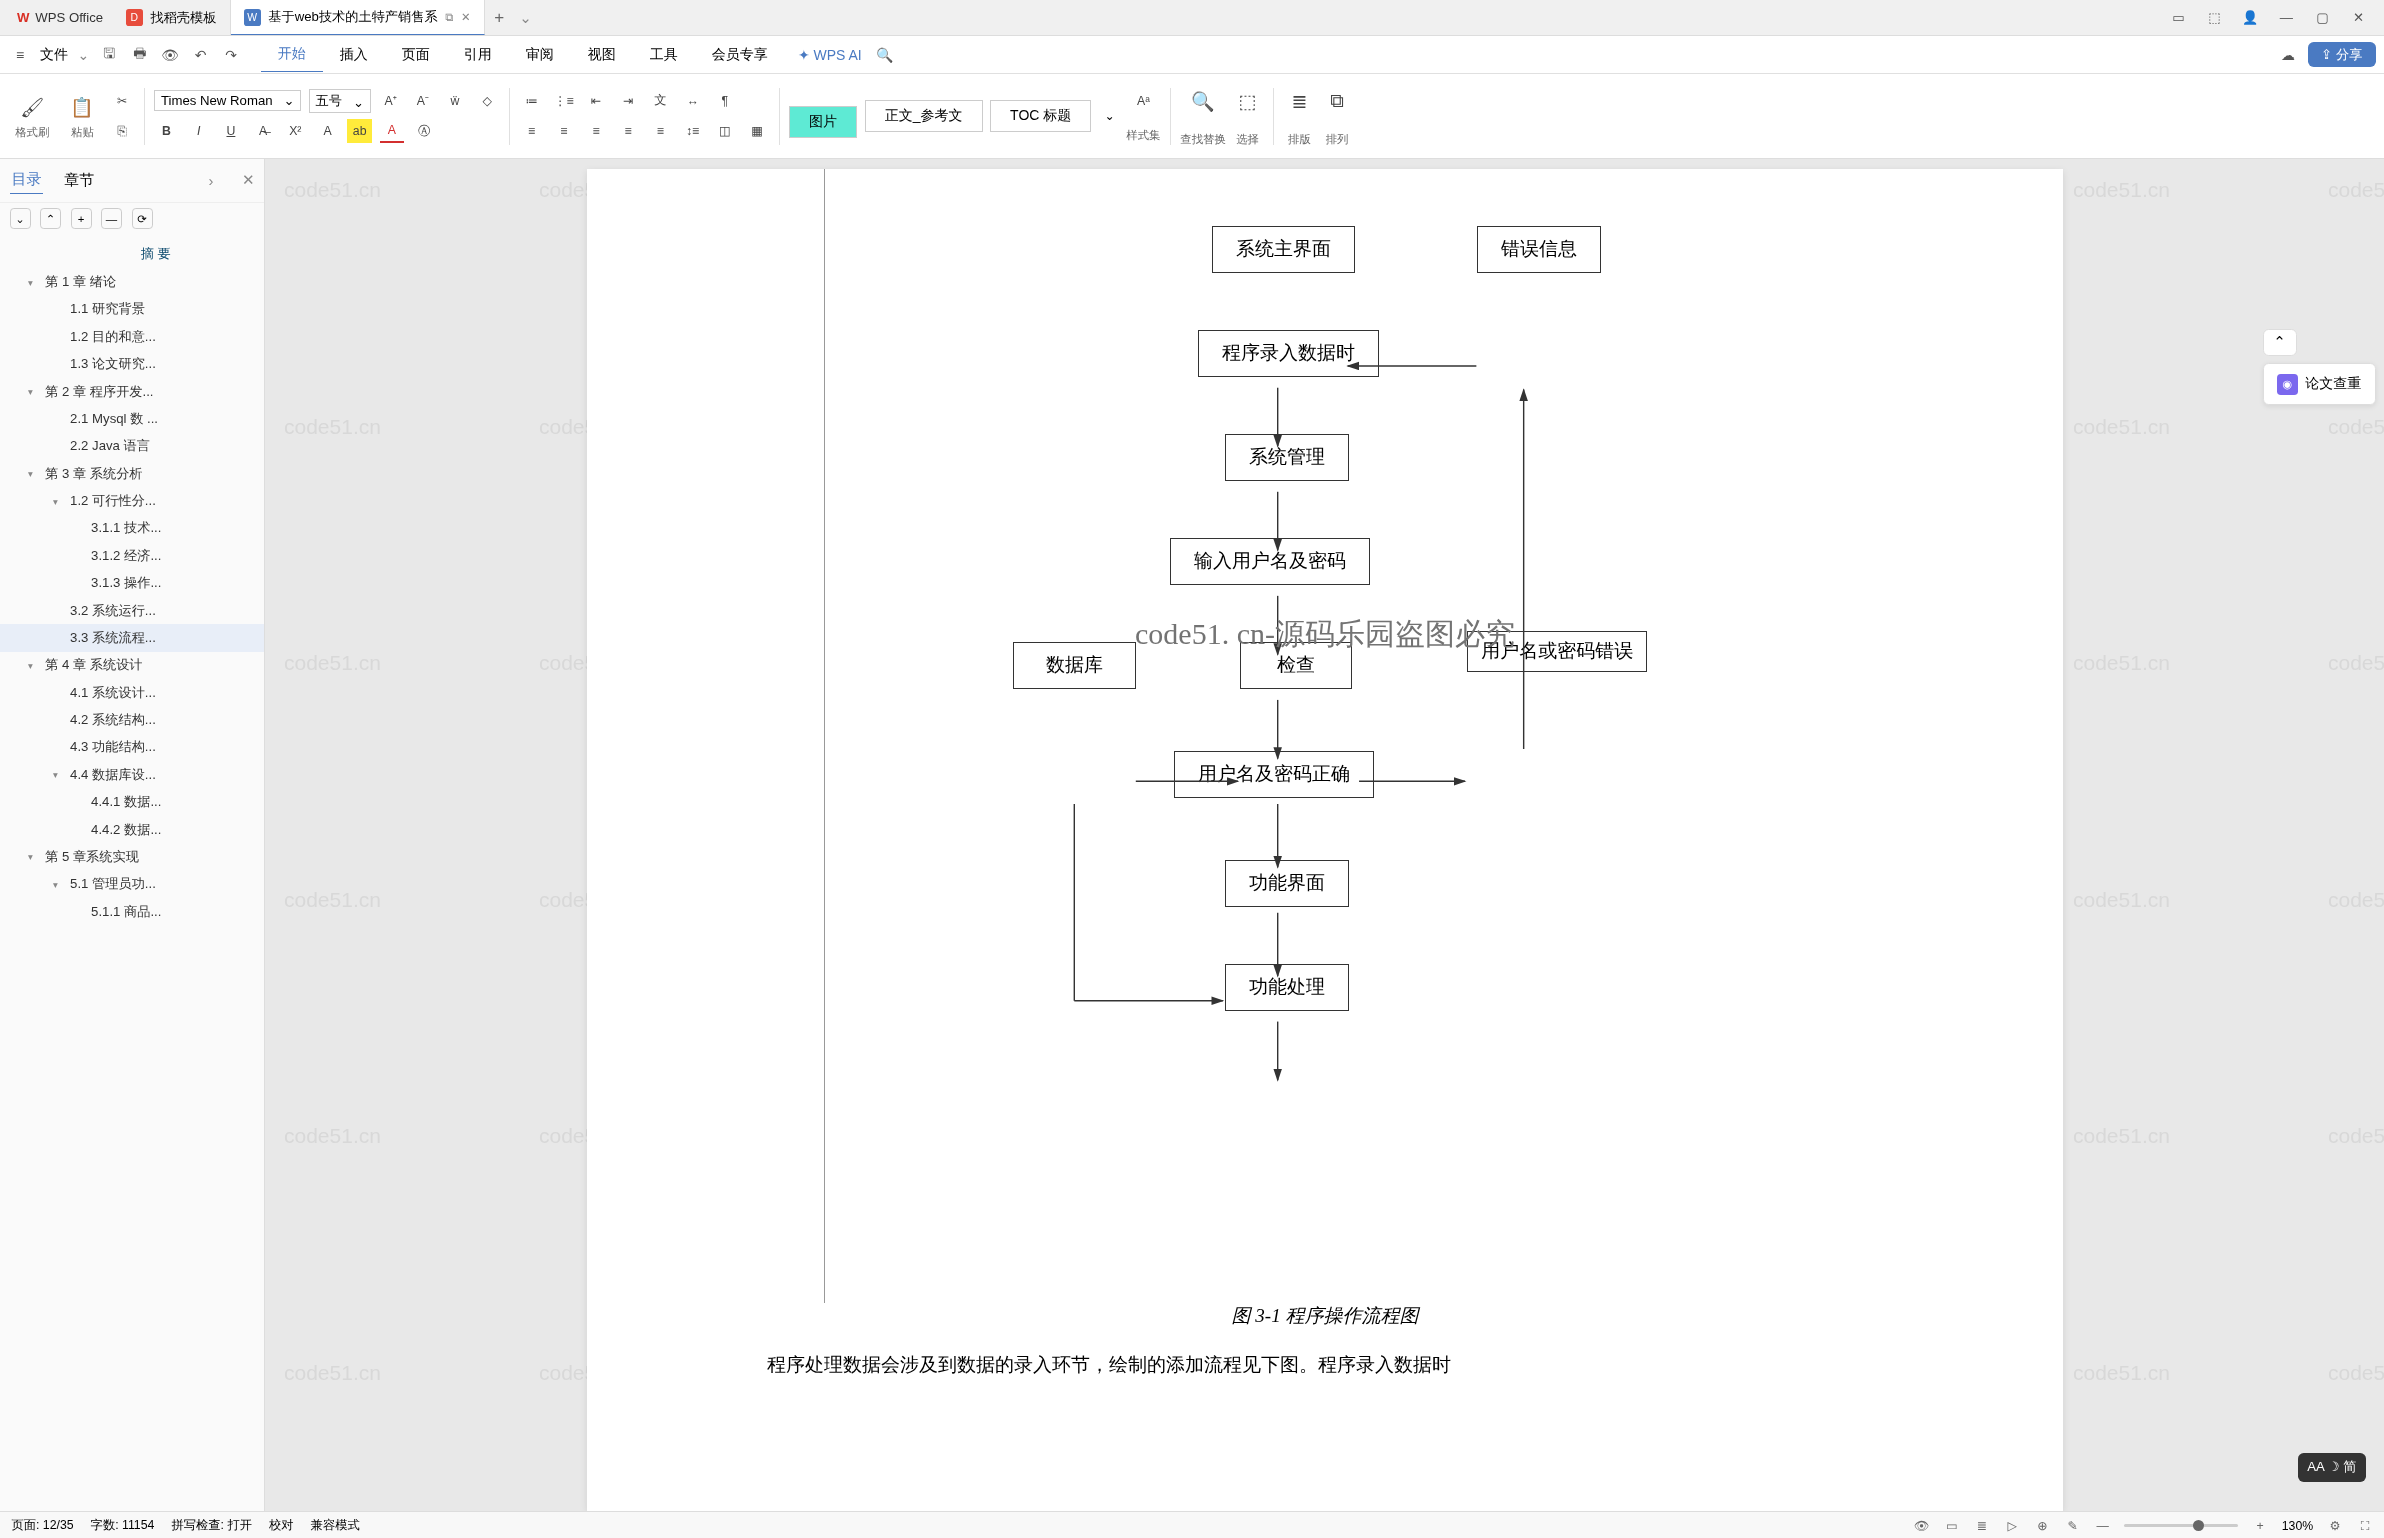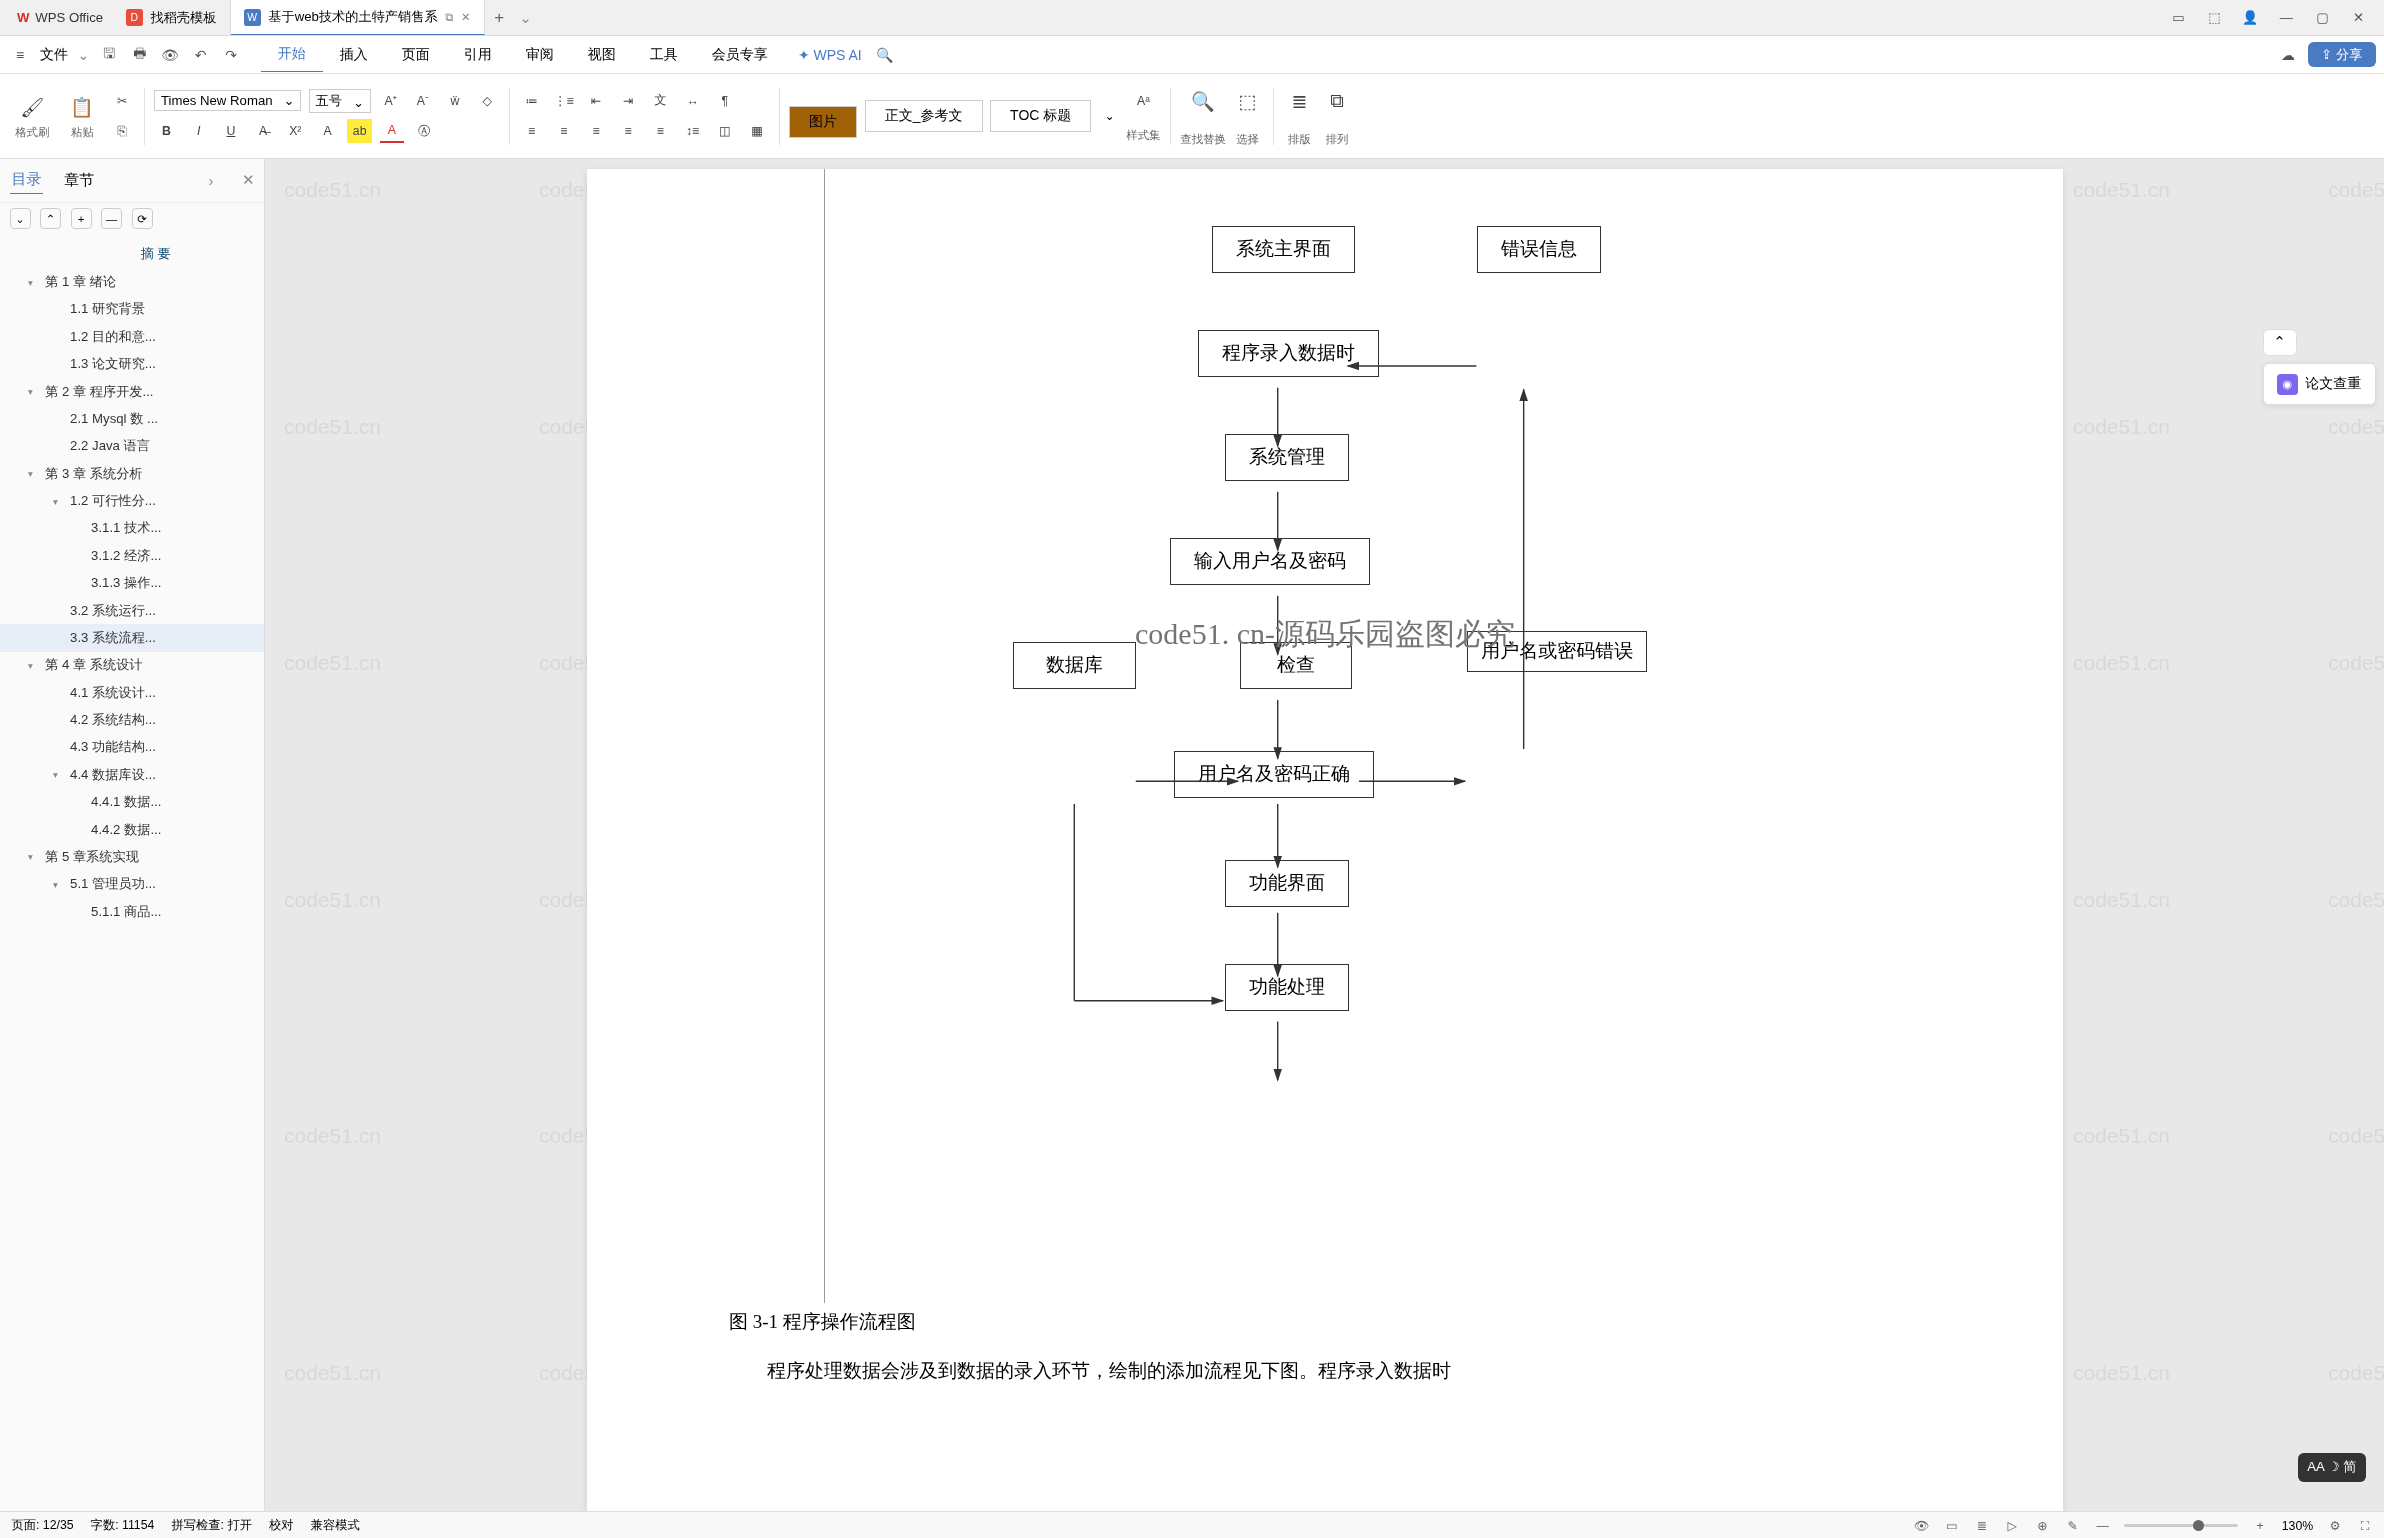--- a/index.html
+++ b/index.html
@@ -30,21 +30,21 @@
 
 .ribbon { height: 85px; background: #fff; display: flex; align-items: center; padding: 3.8px 9.5px; border-bottom: 0.9px solid #ddd; gap: 5.7px; font-size: 12.3px; }
 .ribbon-group { display: flex; flex-direction: column; align-items: center; gap: 1.9px; padding: 0 5.7px; }
 .ribbon-row { display: flex; align-items: center; gap: 7.6px; }
 .rg-label { font-size: 11.4px; color: #666; }
 .rg-icon { width: 24.6px; height: 24.6px; display: flex; align-items: center; justify-content: center; color: #444; }
 .rg-big { width: 32px; height: 32px; font-size: 19px; }
 .divider { width: 0.9px; height: 57px; background: #e0e0e0; margin: 0 3.8px; }
 .font-select { display: flex; align-items: flex-end; border: 0.9px solid #ccc; padding: 1.9px 5.7px; font-size: 13.2px; gap: 11px; }
 .style-box { border: 0.9px solid #ccc; padding: 5.7px 19px; font-size: 14px; }
-.style-box.sel { background: #a16207; margin-top: 12px; }
+.style-box.sel { background: #5eead4; margin-top: 12px; }
 .combo-col { display: flex; flex-direction: column; gap: 15px; align-items: center; }
 
 
 .main { display: flex; height: calc(100% - 36px - 38px - 85px - 28px); position: relative; }
 
 
 .outline { width: 265px; background: #fafafa; border-right: 0.9px solid #ddd; display: flex; flex-direction: column; }
 .outline-tabs { display: flex; align-items: center; padding: 7.6px 9.5px; gap: 19px; font-size: 15px; border-bottom: 0.9px solid #eee; }
 .ot-tab { padding: 3.8px 1.9px; }
 .ot-tab.active { color: #4a7ac2; border-bottom: 1.9px solid #4a7ac2; font-weight: 500; }
@@ -63,21 +63,21 @@
 .doc-area { flex: 1; background: #e8e8e8; display: flex; justify-content: center; overflow: auto; position: relative; }
 .page { width: 1476px; background: #fff; margin-top: 9.5px; box-shadow: 0 1.9px 7.6px rgba(0,0,0,0.1); position: relative; min-height: 1325px; padding: 19px 142px; }
 
 
 .wm { position: absolute; color: #d8d8d8; font-size: 21px; font-family: Arial; pointer-events: none; z-index: 0; }
 .wm-red { position: absolute; color: #737373; font-size: 30px; font-family: "SimSun", serif; z-index: 5; pointer-events: none; left: 50%; transform: translateX(-50%); }
 
 
 .flowchart { position: relative; width: 100%; height: 1088px; z-index: 2; margin-top: 19px; }
 .fbox { position: absolute; border: 1.4px solid #333; background: #fff; padding: 9.5px 23px; font-size: 19px; font-family: "SimSun", serif; text-align: center; }
-.fcaption { font-size: 19px; font-family: "SimSun", serif; margin-top: 14px; }
+.fcaption { text-align: center; font-size: 19px; font-family: "SimSun", serif; margin-top: 8px; font-style: italic; }
 .fbody { font-size: 19px; font-family: "SimSun", serif; line-height: 1.8; margin-top: 19px; }
 svg.arrows { position: absolute; top: 0; left: 0; width: 100%; height: 100%; pointer-events: none; }
 svg.arrows line { stroke: #333; stroke-width: 1.5; }
 svg.arrows polygon { fill: #333; }
 
 
 .right-float { position: absolute; right: 9.5px; top: 170px; display: flex; flex-direction: column; gap: 7.6px; z-index: 10; }
 .float-btn { background: #fff; border: 0.9px solid #ddd; border-radius: 5.7px; padding: 9.5px 13.2px; display: flex; align-items: center; gap: 7.6px; font-size: 14px; box-shadow: 0 1.9px 5.7px rgba(0,0,0,0.08); }
 .float-icon-only { background: #fff; border: 0.9px solid #ddd; border-radius: 5.7px; width: 34px; height: 26.5px; display: flex; align-items: center; justify-content: center; }
 

